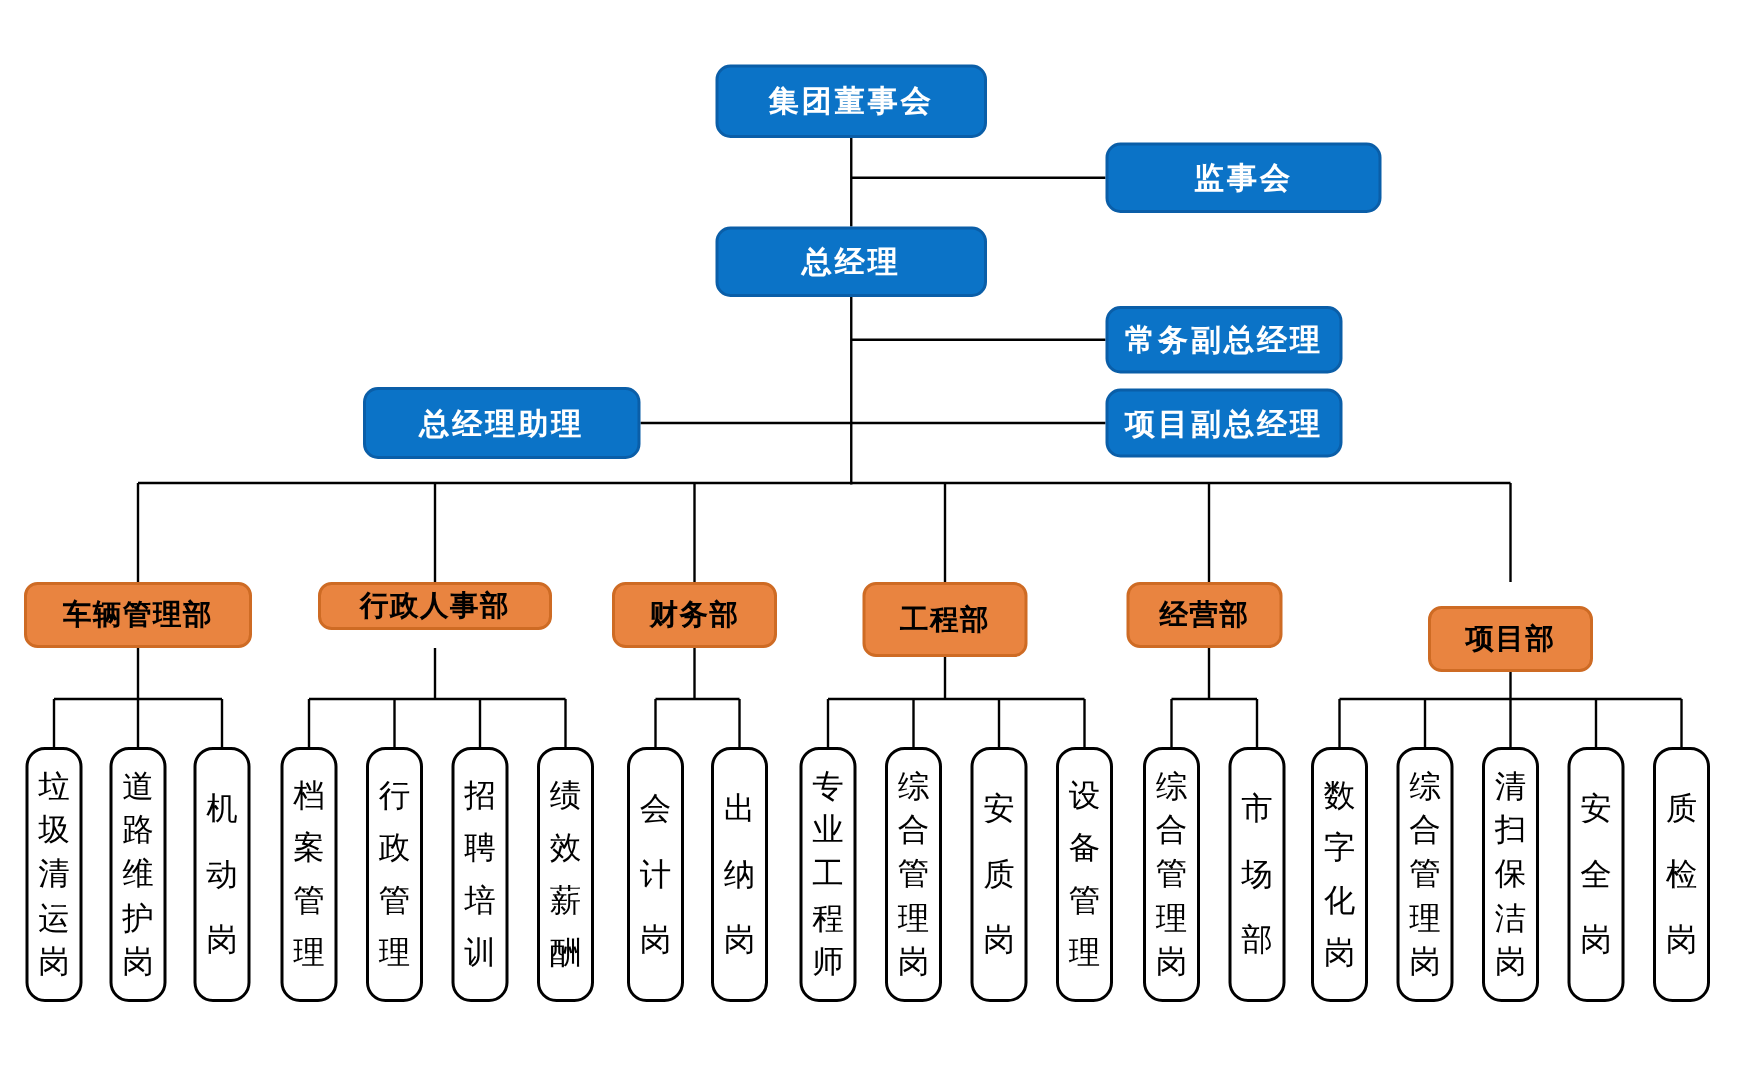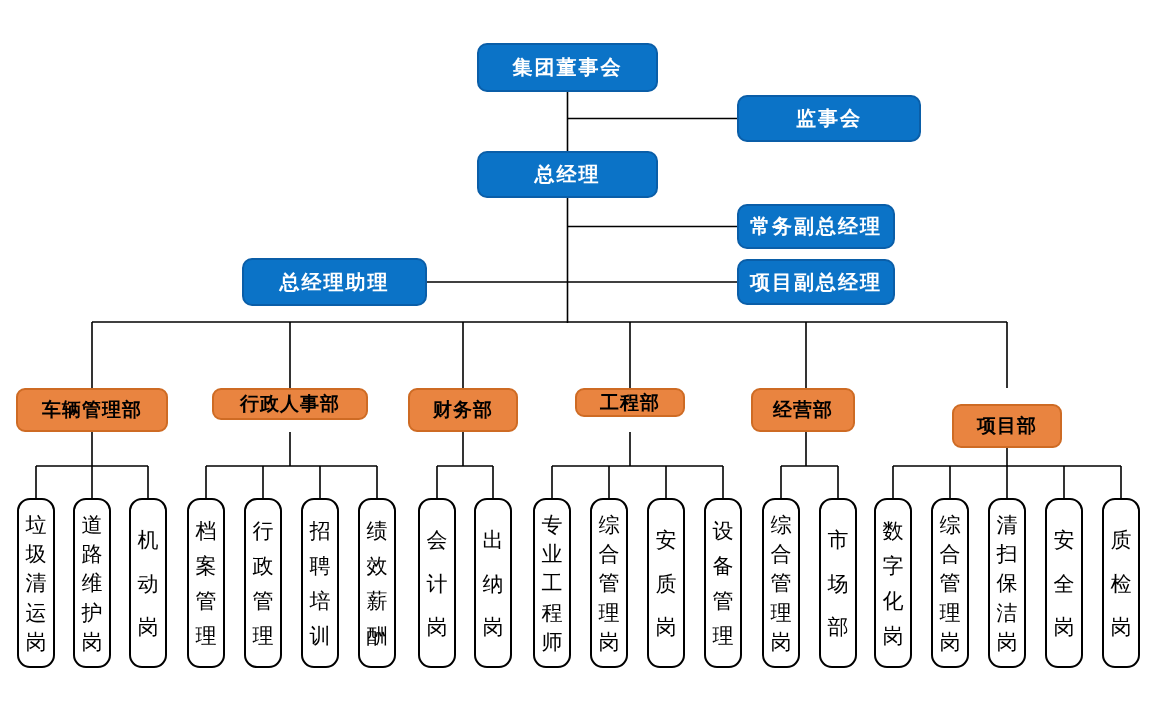--- a/index.html
+++ b/index.html
@@ -87,21 +87,21 @@
   <div class="node bbox" style="left:477px;top:43px;width:181px;height:49px">集团董事会</div>
   <div class="node bbox" style="left:737px;top:95px;width:184px;height:47px">监事会</div>
   <div class="node bbox" style="left:477px;top:151px;width:181px;height:47px">总经理</div>
   <div class="node bbox" style="left:737px;top:204px;width:158px;height:45px">常务副总经理</div>
   <div class="node bbox" style="left:242px;top:258px;width:185px;height:48px">总经理助理</div>
   <div class="node bbox" style="left:737px;top:259px;width:158px;height:46px">项目副总经理</div>
 
   <div class="node obox" style="left:16px;top:388px;width:152px;height:44px">车辆管理部</div>
   <div class="node obox" style="left:212px;top:388px;width:156px;height:32px">行政人事部</div>
   <div class="node obox" style="left:408px;top:388px;width:110px;height:44px">财务部</div>
-  <div class="node obox" style="left:575px;top:388px;width:110px;height:29px">工程部</div>
+  <div class="node obox" style="left:575px;top:388px;width:110px;height:50px">工程部</div>
   <div class="node obox" style="left:751px;top:388px;width:104px;height:44px">经营部</div>
   <div class="node obox" style="left:952px;top:404px;width:110px;height:44px">项目部</div>
 
   <div class="node pbox" style="left:17px">
       <span>垃</span>
       <span>圾</span>
       <span>清</span>
       <span>运</span>
       <span>岗</span>
     </div>

